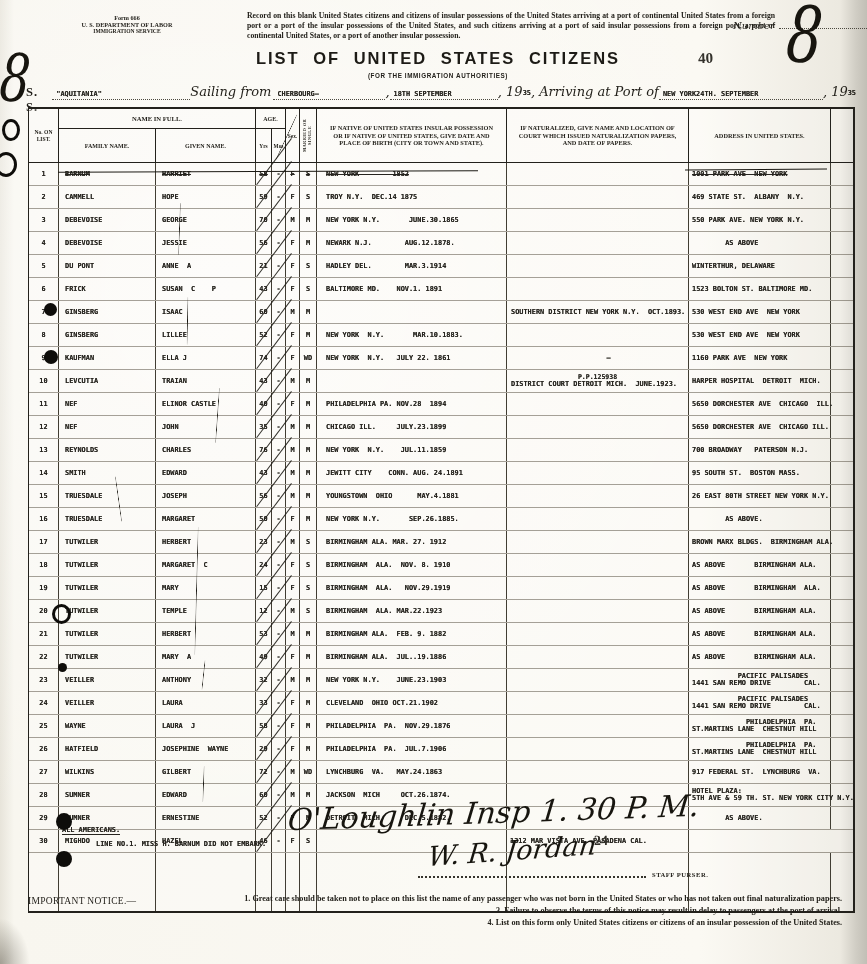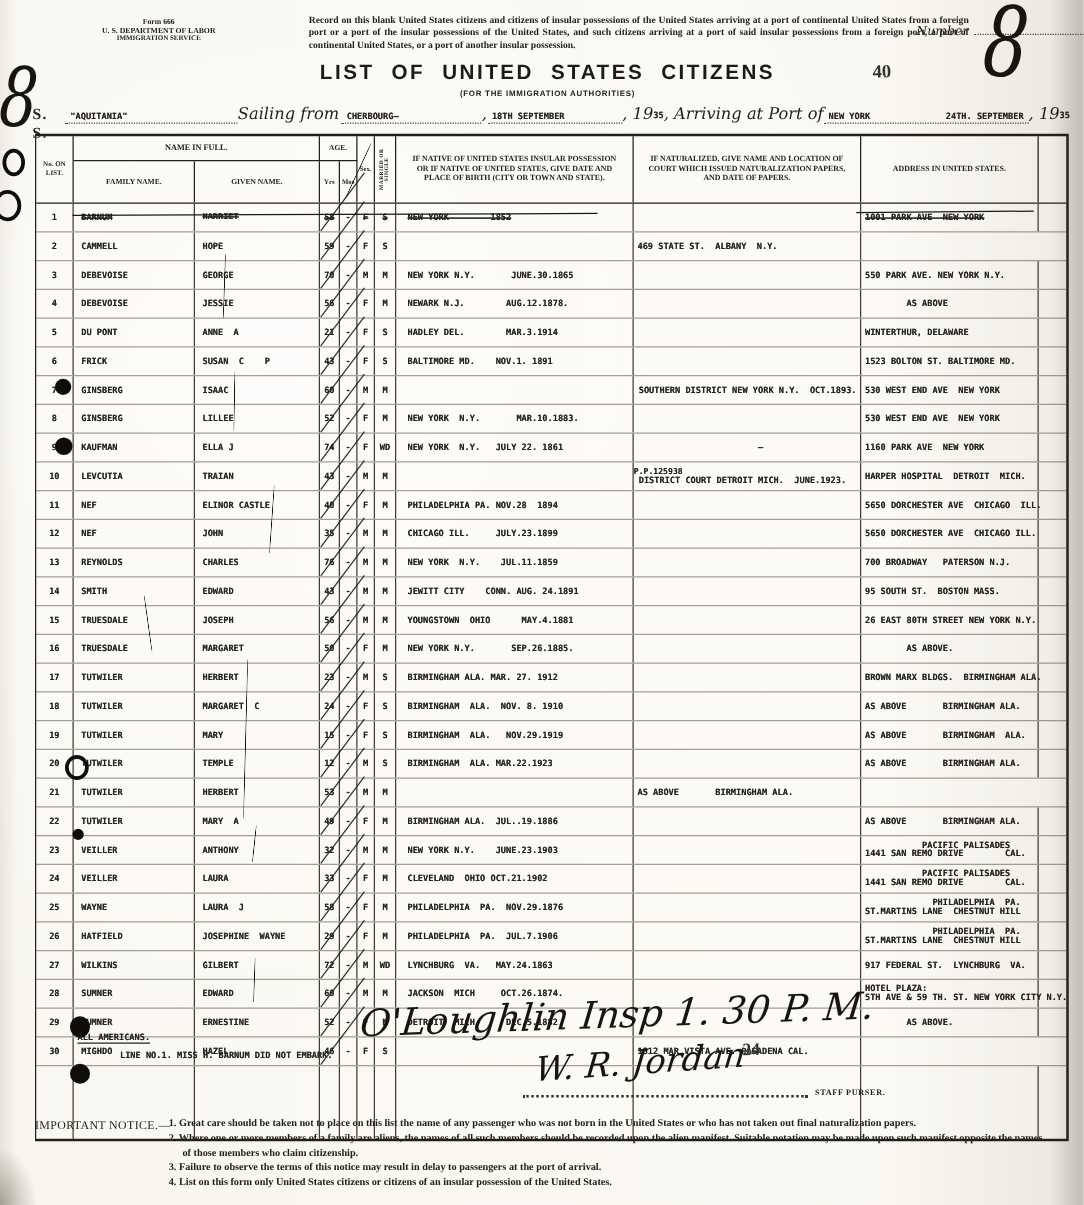--- a/index.html
+++ b/index.html
@@ -54,21 +54,21 @@
   .sailing{
     position:absolute;left:26px;top:84px;width:830px;height:20px;
     display:flex;align-items:baseline;
   }
   .sailing .ss{font-size:12.5px;font-weight:bold;letter-spacing:1px}
   .sailing .scr{font-size:13px;white-space:pre}
   .useg{border-bottom:1.3px dotted #4c4940;display:flex;align-items:baseline;justify-content:flex-start;padding:0 4px 1px 4px}
   .useg.ship{width:140px}
   .useg.port{width:112px;margin-left:2px}
   .useg.sdate{width:108px}
-  .useg.arr{width:168px;justify-content:space-between}
+  .useg.arr{width:168px;justify-content:flex-start}
   .yr{font-size:6.9px;transform:translateY(-1px)}
 
   
   .sheet-table{
     --cols:30px 97px 100px 16px 14px 14px 17px 190px 182px 142px 1fr;
     position:absolute;left:28px;top:107px;width:824px;
     border:2px solid #23211c;border-left-width:1.5px;background:rgba(255,255,255,.25);
   }
   .thead{display:grid;grid-template-columns:var(--cols);grid-template-rows:20px 33px;border-bottom:1.6px solid #23211c}
   .thead > div{border-right:1px solid #23211c;position:relative;overflow:hidden}
@@ -91,21 +91,21 @@
 
   .trow{display:grid;grid-template-columns:var(--cols);height:22px;position:relative;border-bottom:1px solid rgba(78,70,56,.5)}
   .trow > div{border-right:1px solid #413d33;position:relative}
   .trow > .tail{border-right:none}
   .trow .no{text-align:center;padding-top:7px;font-size:6.9px}
   .trow .fam{padding:7px 0 0 6px}
   .trow .giv{padding:7px 0 0 6px}
   .trow .yrs,.trow .mos,.trow .sex,.trow .ms{text-align:center;padding-top:7px}
   .trow .birth{padding:7px 0 0 9px}
   .trow .nat,.trow .addr{display:flex;flex-direction:column;justify-content:center;overflow:visible}
-  .trow .n1{line-height:7px;font-size:6.5px}
+  .trow .n1{text-align:center;line-height:7px;font-size:6.5px}
   .trow .n2{line-height:7px;padding-left:4px}
   .trow .a1{line-height:7px;padding-left:3px}
   .trow .a2{line-height:7px;padding-left:3px}
   
   .slash{
     position:absolute;left:228px;bottom:0px;width:58px;border-top:1.7px solid #1d1b15;
     transform:rotate(-53deg);transform-origin:left bottom;pointer-events:none;opacity:.9;
   }
   .notes-row{display:grid;grid-template-columns:var(--cols);height:58px}
   .notes-row > div{border-right:1px solid #413d33}
@@ -124,21 +124,21 @@
   .purser-dots{position:absolute;left:418px;top:862px;width:228px;height:14px;border-bottom:2px dotted #35332c}
   .purser-label{position:absolute;left:652px;top:871px;font-size:6.6px;letter-spacing:.5px}
   .smudge-bl{position:absolute;left:0;top:918px;width:30px;height:46px;
     background:radial-gradient(ellipse at 0% 100%,rgba(95,90,78,.5),transparent 70%)}
 
   
   .notice{position:absolute;left:28px;top:893px;width:814px}
   .notice-label{position:absolute;left:0;top:3px;font-size:9.5px;font-weight:normal;letter-spacing:.3px;white-space:nowrap}
   .notice-items{margin-left:107px}
   .notice-item{font-size:8.2px;font-weight:bold;line-height:11.8px;color:#23211b;
-    padding-left:11px;text-indent:-11px;text-align:left}
+    padding-left:11px;text-indent:-11px;text-align:right}
 </style>
 </head>
 <body>
 
 <div class="page">
 
   <div class="big8 left hand">8</div>
   <div class="form-id">
     <div class="l1 ph">Form 666</div>
     <div class="l2 ph">U. S. DEPARTMENT OF LABOR</div>
@@ -219,20 +219,21 @@
     <span class="slash"></span>
   </div>
         <div class="trow">
     <div class="no typed">2</div>
     <div class="fam typed">CAMMELL</div>
     <div class="giv typed">HOPE</div>
     <div class="yrs typed">59</div>
     <div class="mos typed">-</div>
     <div class="sex typed">F</div>
     <div class="ms typed">S</div>
+    <div class="birth typed">TROY N.Y.  DEC.14 1875</div>
     <div class="nat">
       <div class="n1 typed"></div>
       <div class="n2 typed"></div>
     </div>
     <div class="addr">
       <div class="a1 typed"></div>
       <div class="a2 typed">469 STATE ST.  ALBANY  N.Y.</div>
     </div>
     <div class="tail"></div>
     <span class="slash"></span>
@@ -598,20 +599,21 @@
     <span class="slash"></span>
   </div>
         <div class="trow">
     <div class="no typed">21</div>
     <div class="fam typed">TUTWILER</div>
     <div class="giv typed">HERBERT</div>
     <div class="yrs typed">53</div>
     <div class="mos typed">-</div>
     <div class="sex typed">M</div>
     <div class="ms typed">M</div>
+    <div class="birth typed">BIRMINGHAM ALA.  FEB. 9. 1882</div>
     <div class="nat">
       <div class="n1 typed"></div>
       <div class="n2 typed"></div>
     </div>
     <div class="addr">
       <div class="a1 typed"></div>
       <div class="a2 typed">AS ABOVE       BIRMINGHAM ALA.</div>
     </div>
     <div class="tail"></div>
     <span class="slash"></span>
@@ -841,19 +843,18 @@
     <span class="vs" style="left:203px;top:660px;height:30px;transform:rotate(6deg)"></span>
     <span class="vs" style="left:203px;top:766px;height:36px;transform:rotate(2deg)"></span>
 
     <span class="smudge-bl"></span>
   </div>
 
   <div class="notice">
     <span class="notice-label ph">IMPORTANT NOTICE.—</span>
     <div class="notice-items">
       <div class="notice-item">1. Great care should be taken not to place on this list the name of any passenger who was not born in the United States or who has not taken out final naturalization papers.</div>
-      <div class="notice-item">2. Where one or more members of a family are aliens, the names of all such members should be recorded upon the alien manifest.  Suitable notation may be made upon such manifest opposite the names of those members who claim citizenship.</div>
       <div class="notice-item">3. Failure to observe the terms of this notice may result in delay to passengers at the port of arrival.</div>
       <div class="notice-item">4. List on this form only United States citizens or citizens of an insular possession of the United States.</div>
     </div>
   </div>
 
 </div>
 
 </body></html>

